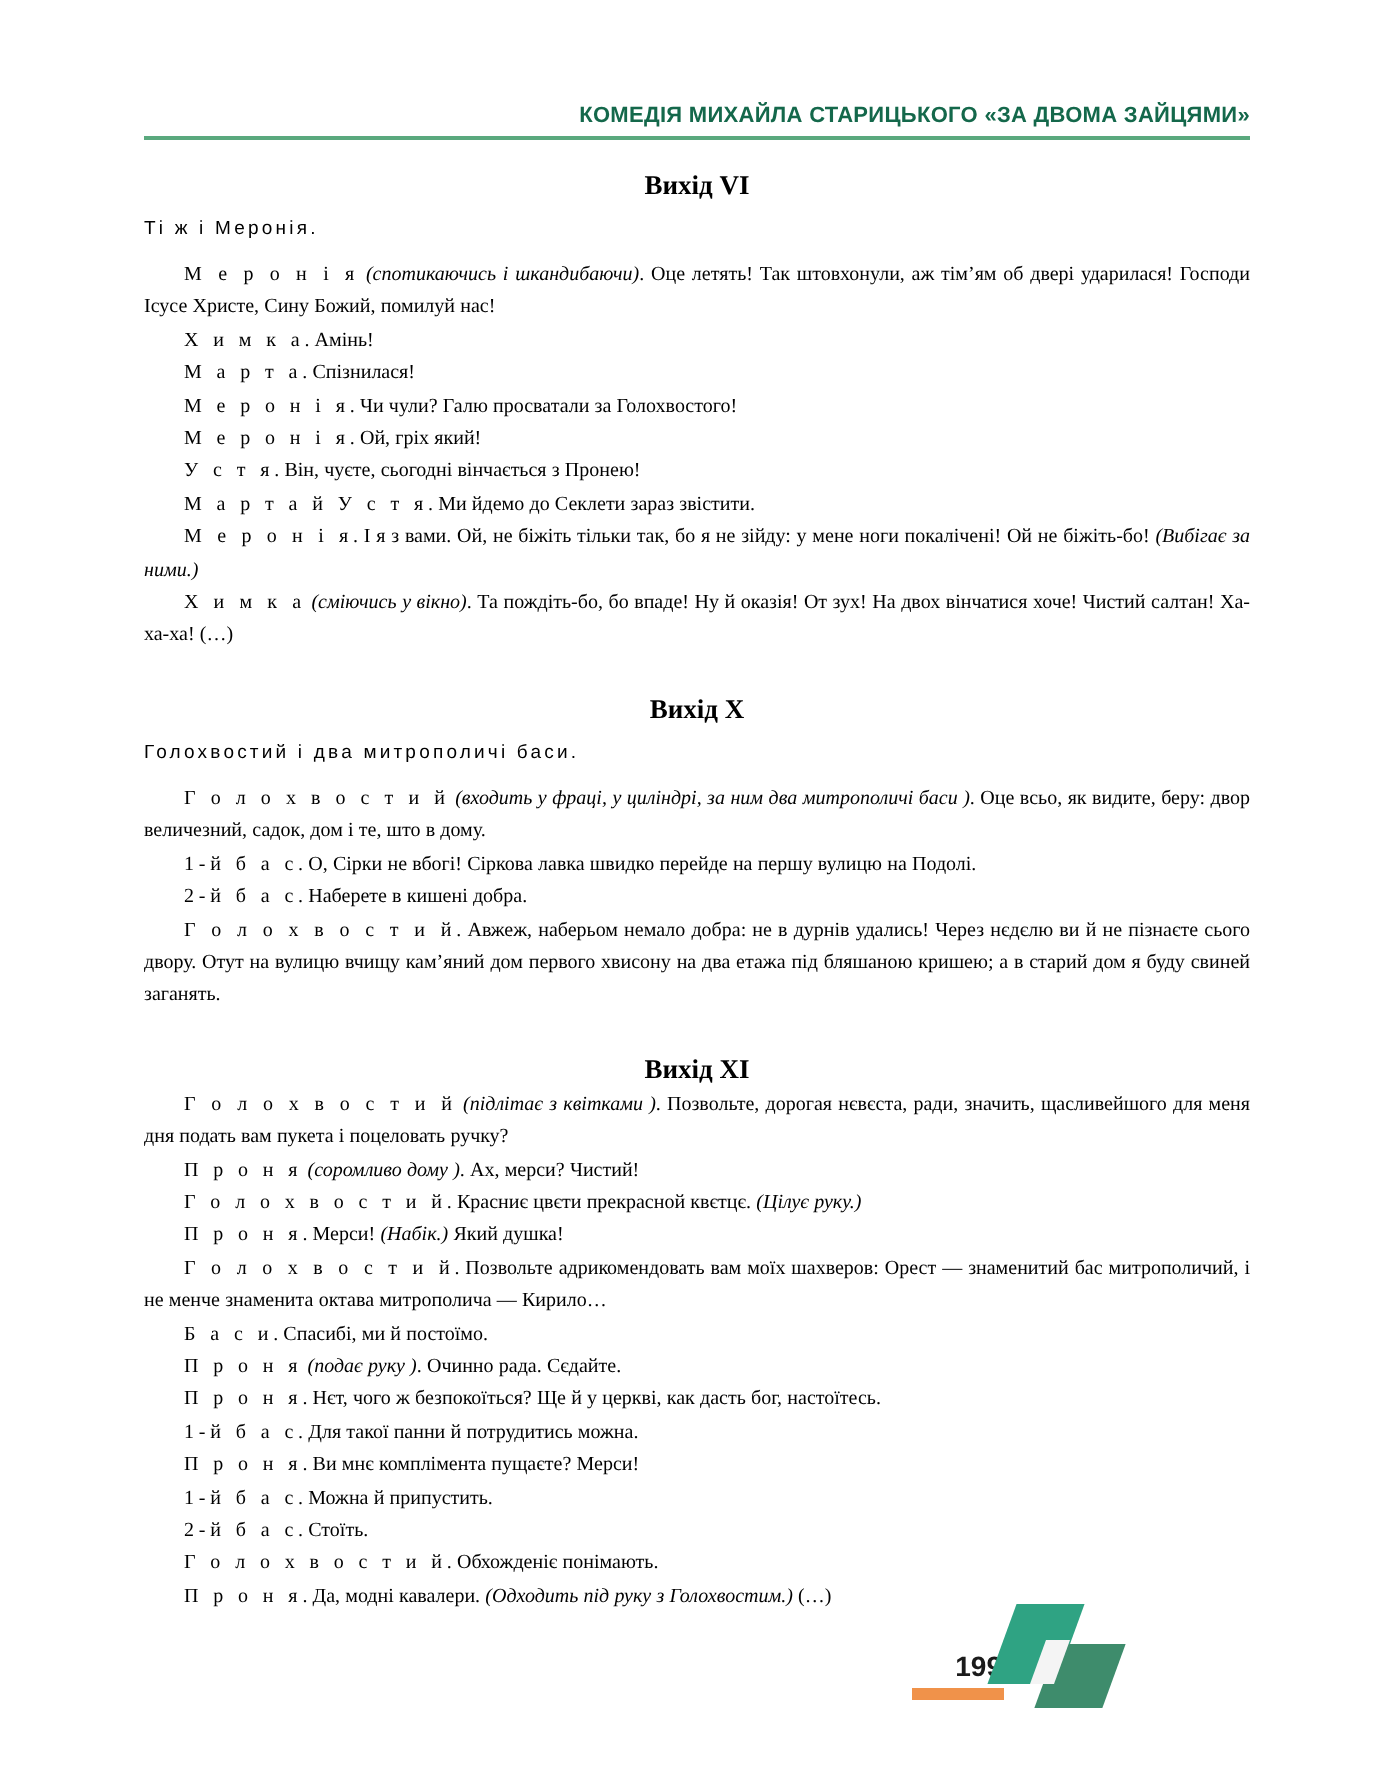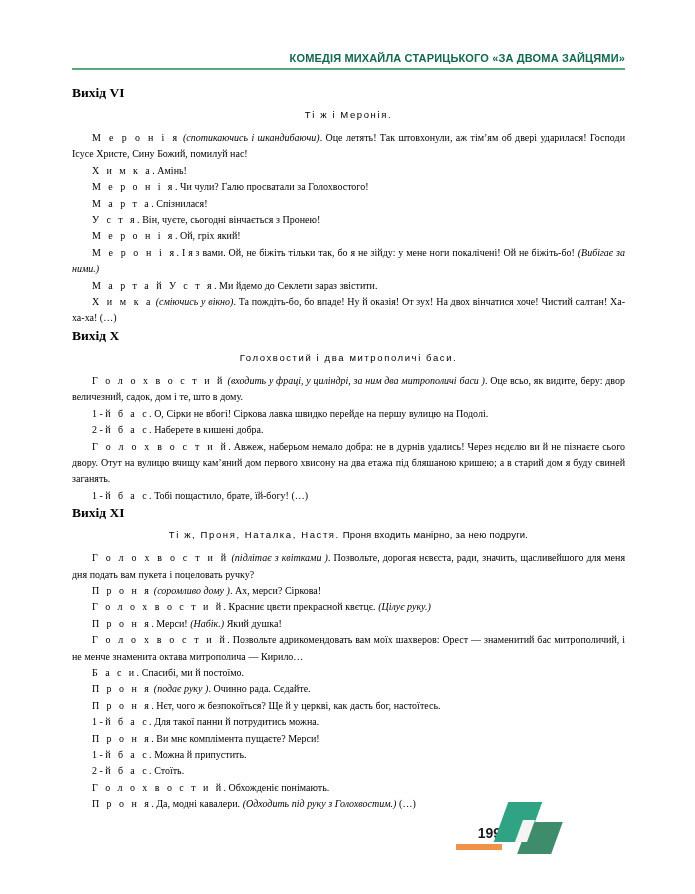--- a/index.html
+++ b/index.html
@@ -50,30 +50,31 @@
 
   
   .col {
     position: absolute;
     left: 72px;
     top: 84px;
     width: 553px;
   }
 
   .scene-title {
+    text-align: center;
     font-family: "Liberation Serif", "DejaVu Serif", serif;
     font-weight: bold;
     font-size: 13.5px;
     line-height: 17px;
     margin: 0 0 2px 0;
   }
-  .scene-title.gap-before { }
+  .scene-title.gap-before { margin-top: 19px; }
 
   .scene-cast {
-    text-align: center;
+    text-align: left;
     font-family: "Liberation Sans", "DejaVu Sans", sans-serif;
     font-size: 9.5px;
     line-height: 15px;
     letter-spacing: 1.6px;
     color: #000;
     margin: 6px 0 8px 0;
   }
   .scene-cast .tight { letter-spacing: 0.2px; }
 
   p.line {
@@ -158,38 +159,36 @@
   <div class="runhead">
     <div class="runhead-text">КОМЕДІЯ  МИХАЙЛА СТАРИЦЬКОГО «ЗА ДВОМА ЗАЙЦЯМИ»</div>
     <div class="runhead-rule"></div>
   </div>
 
   <div class="col" id="col">
       <div class="scene-title">Вихід VI</div>
       <div class="scene-cast"><span>Ті ж і Меронія.</span></div>
       <p class="line"><span class="spk">М е р о н і я</span> <em>(спотикаючись і шкандибаючи)</em><span>. Оце летять! Так штовхонули, аж тім’ям об двері ударилася! Господи Ісусе Христе, Сину Божий, помилуй нас!</span></p>
       <p class="line"><span class="spk">Х и м к а</span><span>. Амінь!</span></p>
+      <p class="line"><span class="spk">М а р т а</span><span>. Спізнилася!</span></p>
       <p class="line"><span class="spk">М е р о н і я</span><span>. Чи чули? Галю просватали за Голохвостого!</span></p>
-      <p class="line"><span class="spk">М а р т а</span><span>. Спізнилася!</span></p>
+      <p class="line"><span class="spk">М е р о н і я</span><span>. Ой, гріх який!</span></p>
       <p class="line"><span class="spk">У с т я</span><span>. Він, чуєте, сьогодні вінчається з Пронею!</span></p>
-      <p class="line"><span class="spk">М е р о н і я</span><span>. Ой, гріх який!</span></p>
+      <p class="line"><span class="spk">М а р т а  й  У с т я</span><span>. Ми йдемо до Секлети зараз звістити.</span></p>
       <p class="line"><span class="spk">М е р о н і я</span><span>. І я з вами. Ой, не біжіть тільки так, бо я не зійду: у мене ноги покалічені! Ой не біжіть-бо! </span><em>(Вибігає за ними.)</em></p>
-      <p class="line"><span class="spk">М а р т а  й  У с т я</span><span>. Ми йдемо до Секлети зараз звістити.</span></p>
       <p class="line"><span class="spk">Х и м к а</span> <em>(сміючись у вікно)</em><span>. Та пождіть-бо, бо впаде! Ну й оказія! От зух! На двох вінчатися хоче! Чистий салтан! Ха-ха-ха!  (…)</span></p>
       <div class="scene-title gap-before">Вихід X</div>
       <div class="scene-cast"><span>Голохвостий і два митрополичі баси.</span></div>
       <p class="line"><span class="spk">Г о л о х в о с т и й</span> <em>(входить у фраці, у циліндрі, за ним два митрополичі баси )</em><span>. Оце всьо, як видите, беру: двор величезний, садок, дом і те, што в дому.</span></p>
       <p class="line"><span class="spk">1-й б а с</span><span>. О, Сірки не вбогі! Сіркова лавка швидко перейде на першу вулицю на Подолі.</span></p>
       <p class="line"><span class="spk">2-й б а с</span><span>. Наберете в кишені добра.</span></p>
       <p class="line"><span class="spk">Г о л о х в о с т и й</span><span>. Авжеж, наберьом немало добра: не в дурнів удались! Через нєдєлю ви й не пізнаєте сього двору. Отут на вулицю вчищу кам’яний дом первого хвисону на два етажа під бляшаною кришею; а в старий дом я буду свиней заганять.</span></p>
-      <p class="line"><span class="spk">1-й б а с</span><span>. Тобі пощастило, брате, їй-богу!  (…)</span></p>
       <div class="scene-title gap-before">Вихід XI</div>
-      <div class="scene-cast"><span>Ті ж,  Проня,  Наталка,  Настя.</span><span class="tight"> Проня входить манірно, за нею подруги.</span></div>
       <p class="line"><span class="spk">Г о л о х в о с т и й</span> <em>(підлітає з квітками )</em><span>. Позвольте, дорогая нєвєста, ради, значить, щасливейшого для меня дня подать вам пукета і поцеловать ручку?</span></p>
-      <p class="line"><span class="spk">П р о н я</span> <em>(соромливо дому )</em><span>. Ах, мерси? Сіркова!</span></p>
+      <p class="line"><span class="spk">П р о н я</span> <em>(соромливо дому )</em><span>. Ах, мерси? Чистий!</span></p>
       <p class="line"><span class="spk">Г о л о х в о с т и й</span><span>. Красниє цвєти прекрасной квєтцє. </span><em>(Цілує руку.)</em></p>
       <p class="line"><span class="spk">П р о н я</span><span>. Мерси! </span><em>(Набік.)</em><span> Який душка!</span></p>
       <p class="line"><span class="spk">Г о л о х в о с т и й</span><span>. Позвольте адрикомендовать вам моїх шахверов: Орест — знаменитий бас митрополичий, і не менче знаменита октава митрополича — Кирило…</span></p>
       <p class="line"><span class="spk">Б а с и</span><span>. Спасибі, ми й постоїмо.</span></p>
       <p class="line"><span class="spk">П р о н я</span> <em>(подає руку )</em><span>. Очинно рада. Сєдайте.</span></p>
       <p class="line"><span class="spk">П р о н я</span><span>. Нєт, чого ж безпокоїться? Ще й у церкві, как дасть бог, настоїтесь.</span></p>
       <p class="line"><span class="spk">1-й б а с</span><span>. Для такої панни й потрудитись можна.</span></p>
       <p class="line"><span class="spk">П р о н я</span><span>. Ви мнє компліментa пущаєте? Мерси!</span></p>
       <p class="line"><span class="spk">1-й б а с</span><span>. Можна й припустить.</span></p>
       <p class="line"><span class="spk">2-й б а с</span><span>. Стоїть.</span></p>

